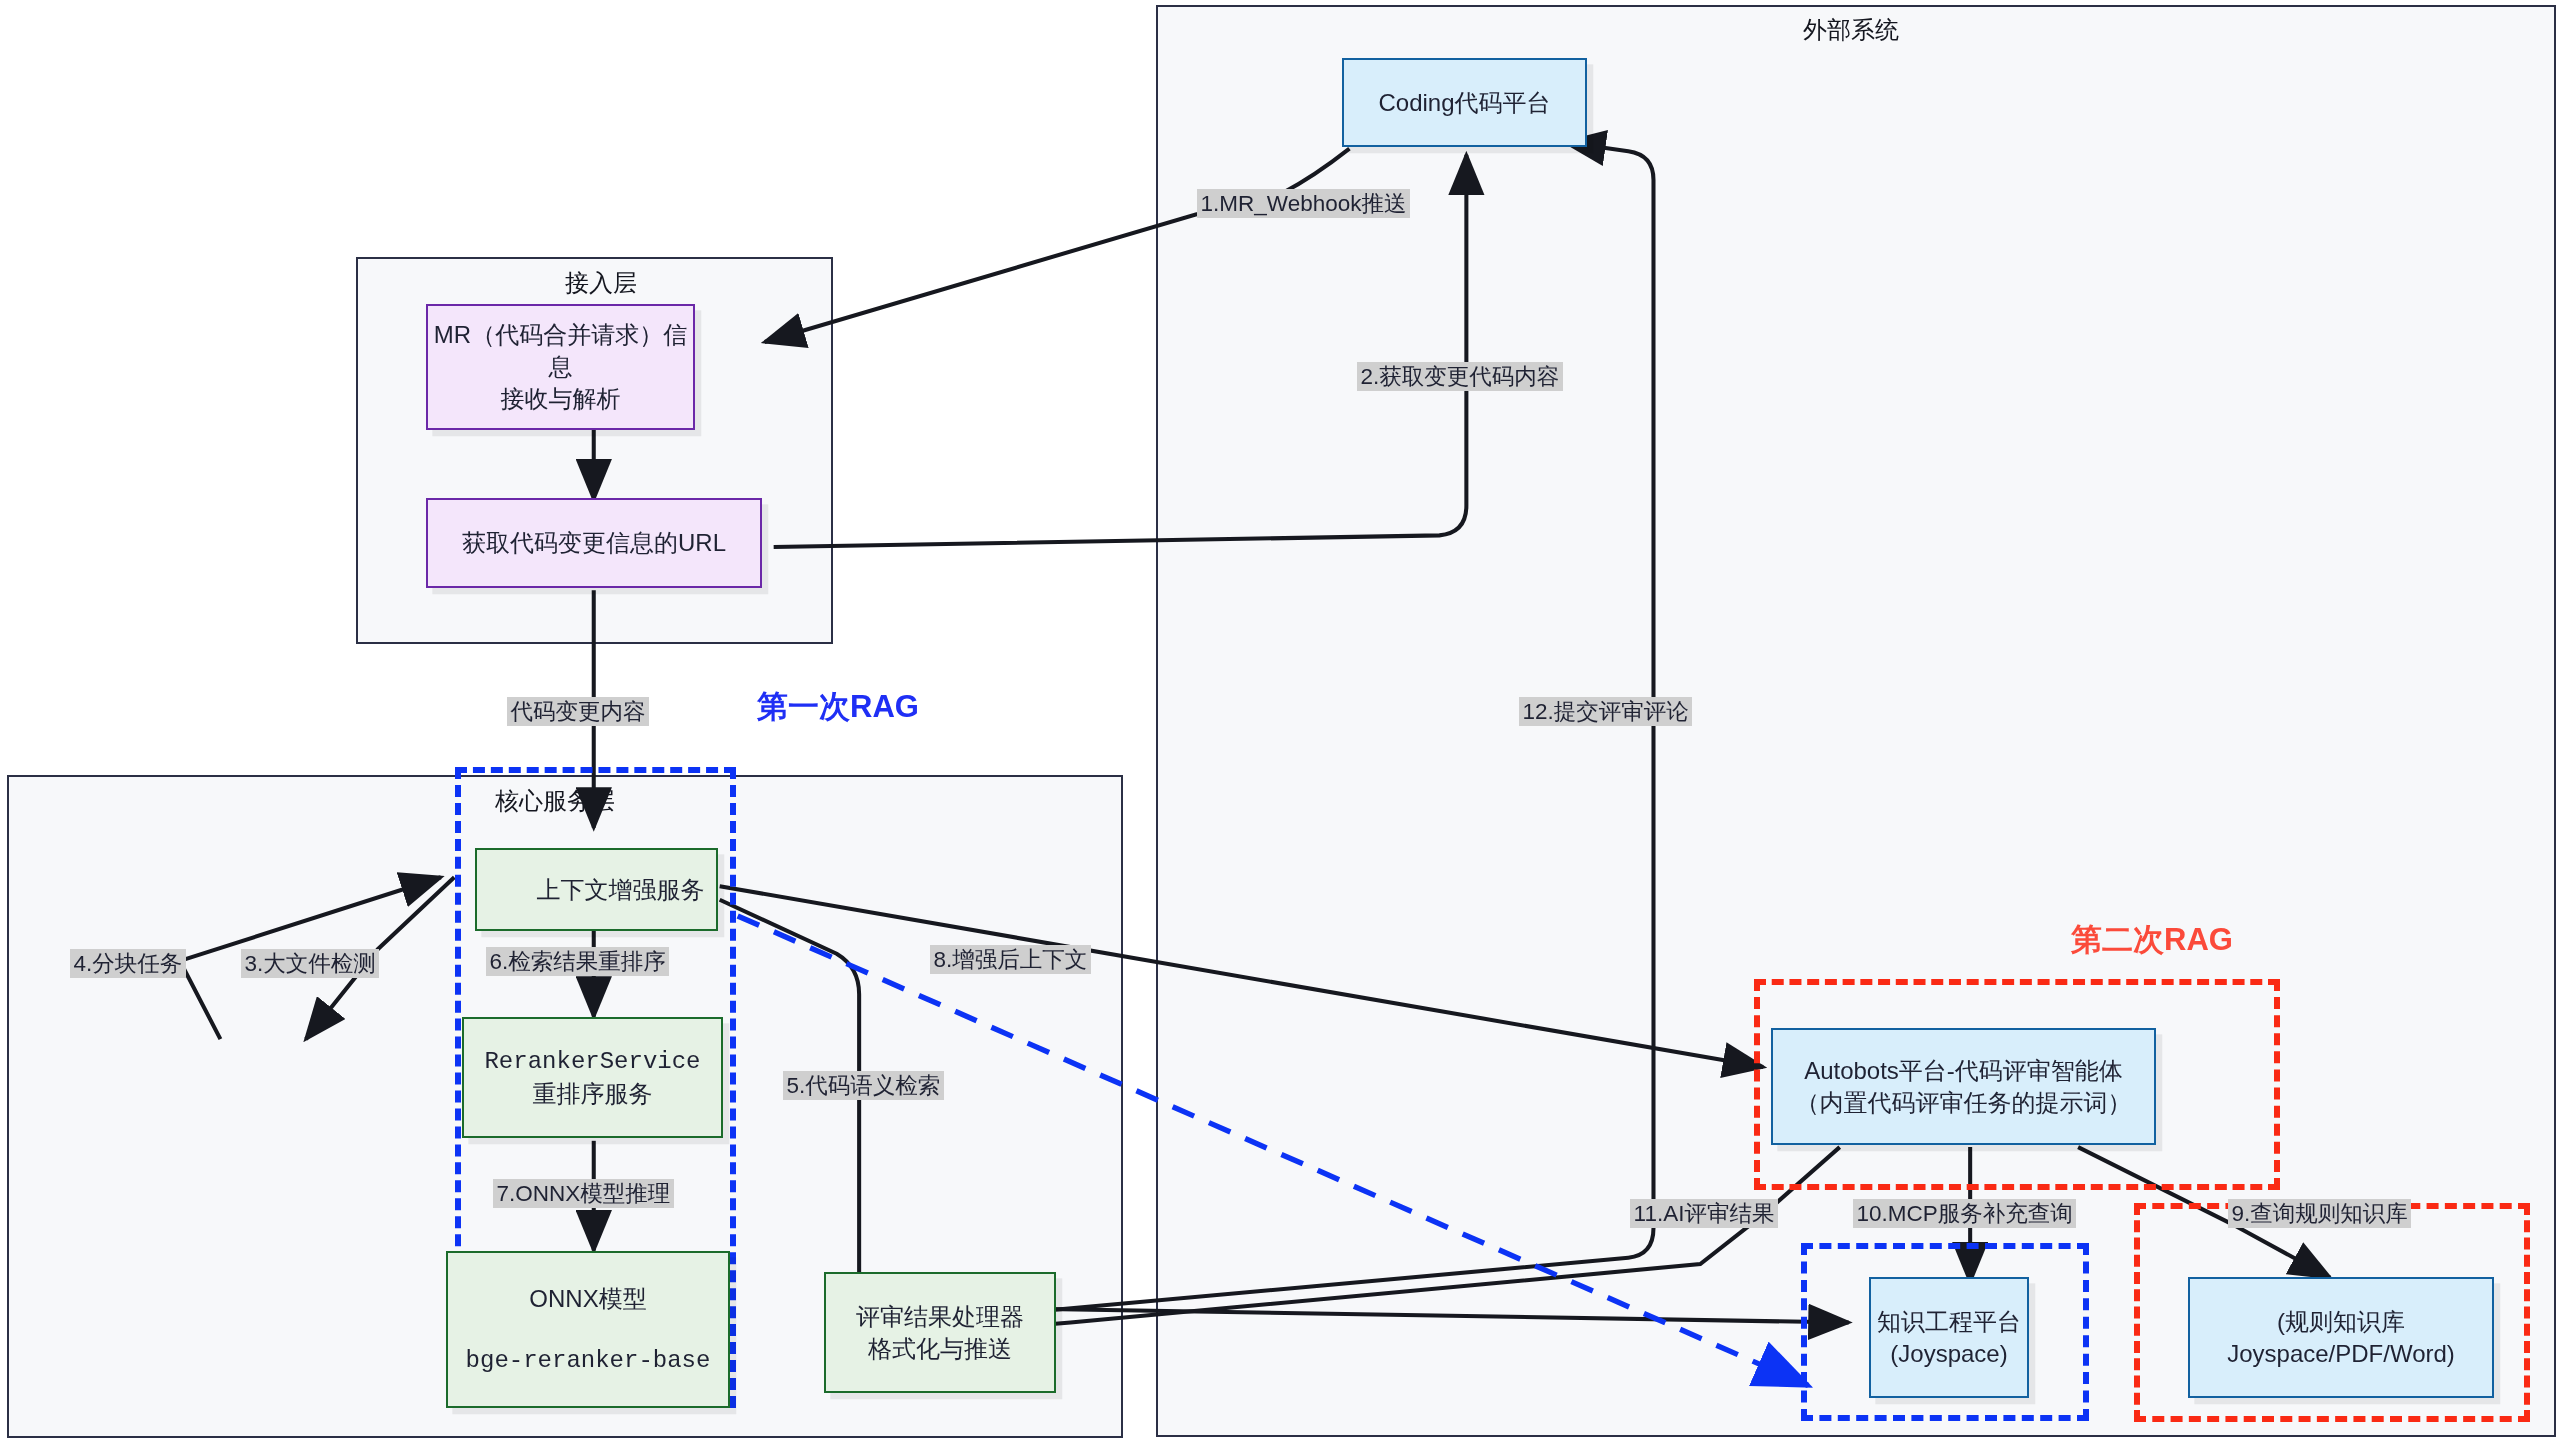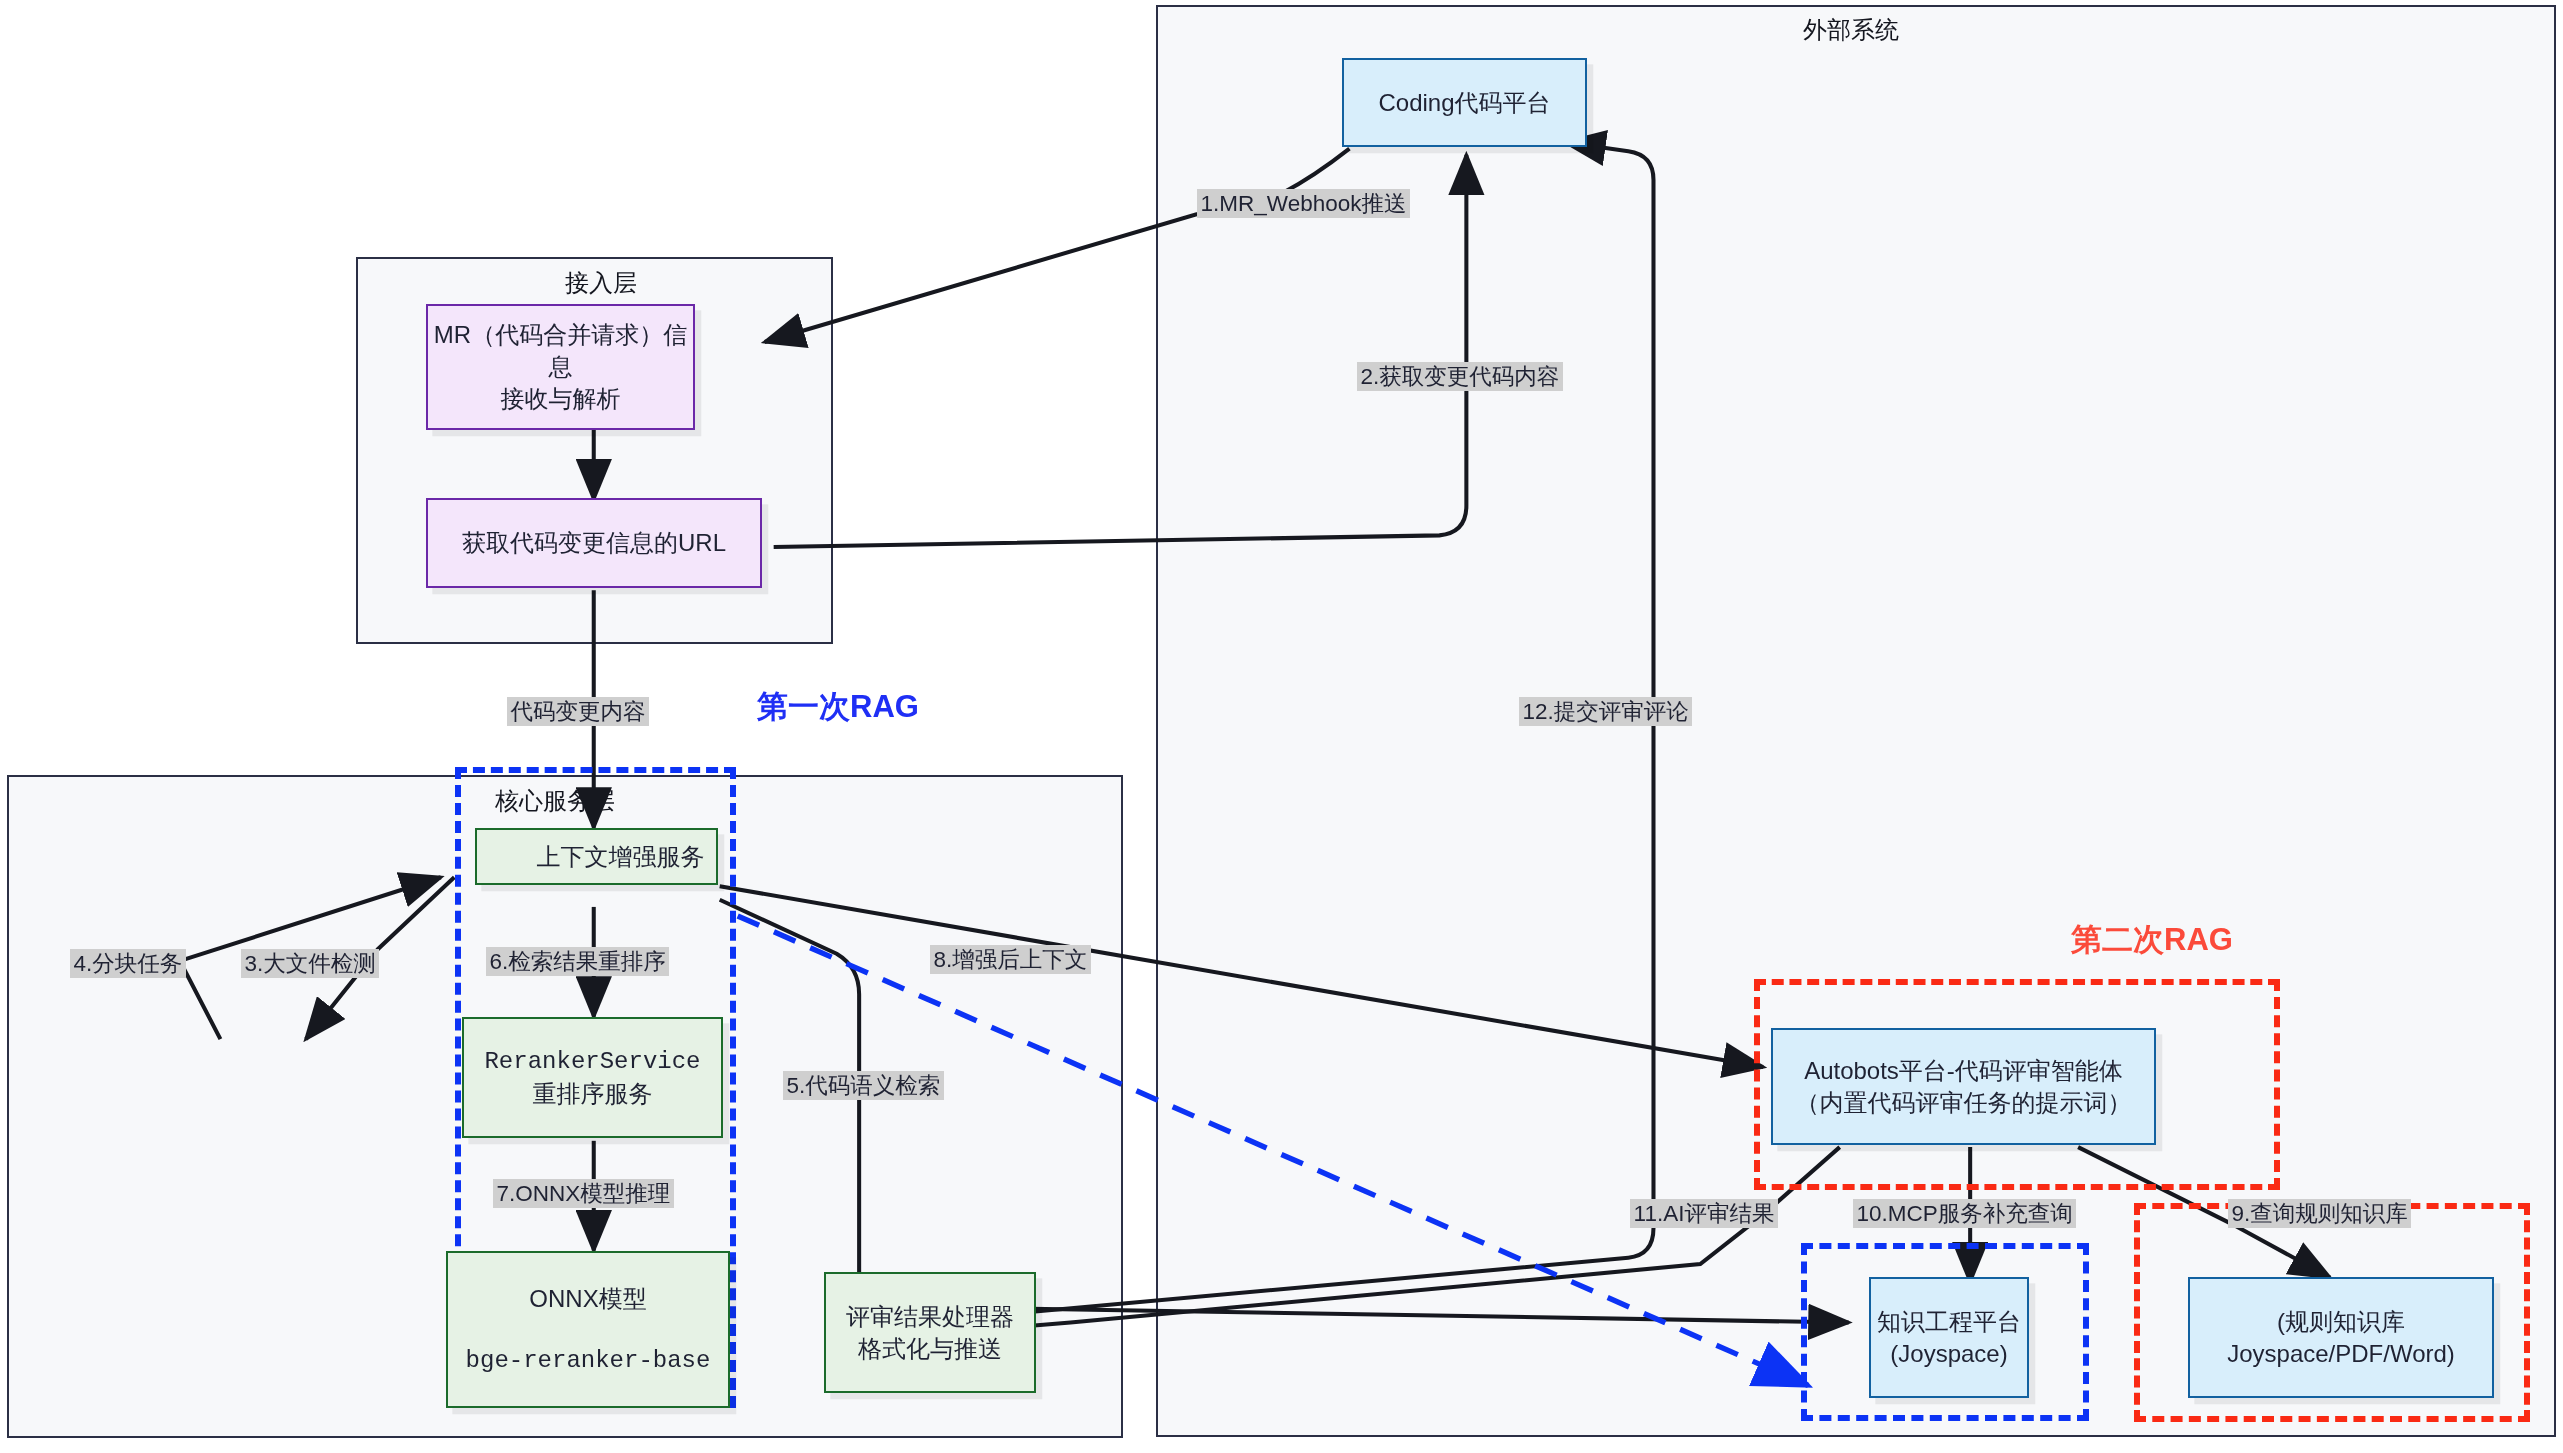--- a/index.html
+++ b/index.html
@@ -108,36 +108,36 @@
 
   <div class="node n-purple" style="left:426px;top:304px;width:269px;height:126px;">
     <span>MR（代码合并请求）信息</span>
     <span>接收与解析</span>
   </div>
 
   <div class="node n-purple" style="left:426px;top:498px;width:336px;height:90px;">
     <span>获取代码变更信息的URL</span>
   </div>
 
-  <div class="node n-green" style="left:475px;top:828px;width:243px;height:57px;padding-left:48px;">
+  <div class="node n-green" style="left:475px;top:848px;width:243px;height:83px;padding-left:48px;">
     <span>上下文增强服务</span>
   </div>
 
 
   <div class="node n-green" style="left:462px;top:1017px;width:261px;height:121px;">
     <span class="mono">RerankerService</span>
     <span>重排序服务</span>
   </div>
 
   <div class="node n-green" style="left:446px;top:1251px;width:284px;height:157px;gap:30px;">
     <span>ONNX模型</span>
     <span class="mono">bge-reranker-base</span>
   </div>
 
-  <div class="node n-green" style="left:824px;top:1272px;width:212px;height:121px;">
+  <div class="node n-green" style="left:824px;top:1272px;width:232px;height:121px;">
     <span>评审结果处理器</span>
     <span>格式化与推送</span>
   </div>
 
   <div class="node n-blue" style="left:1771px;top:1028px;width:385px;height:117px;">
     <span>Autobots平台-代码评审智能体</span>
     <span>（内置代码评审任务的提示词）</span>
   </div>
 
   <div class="node n-blue" style="left:1869px;top:1277px;width:160px;height:121px;">

